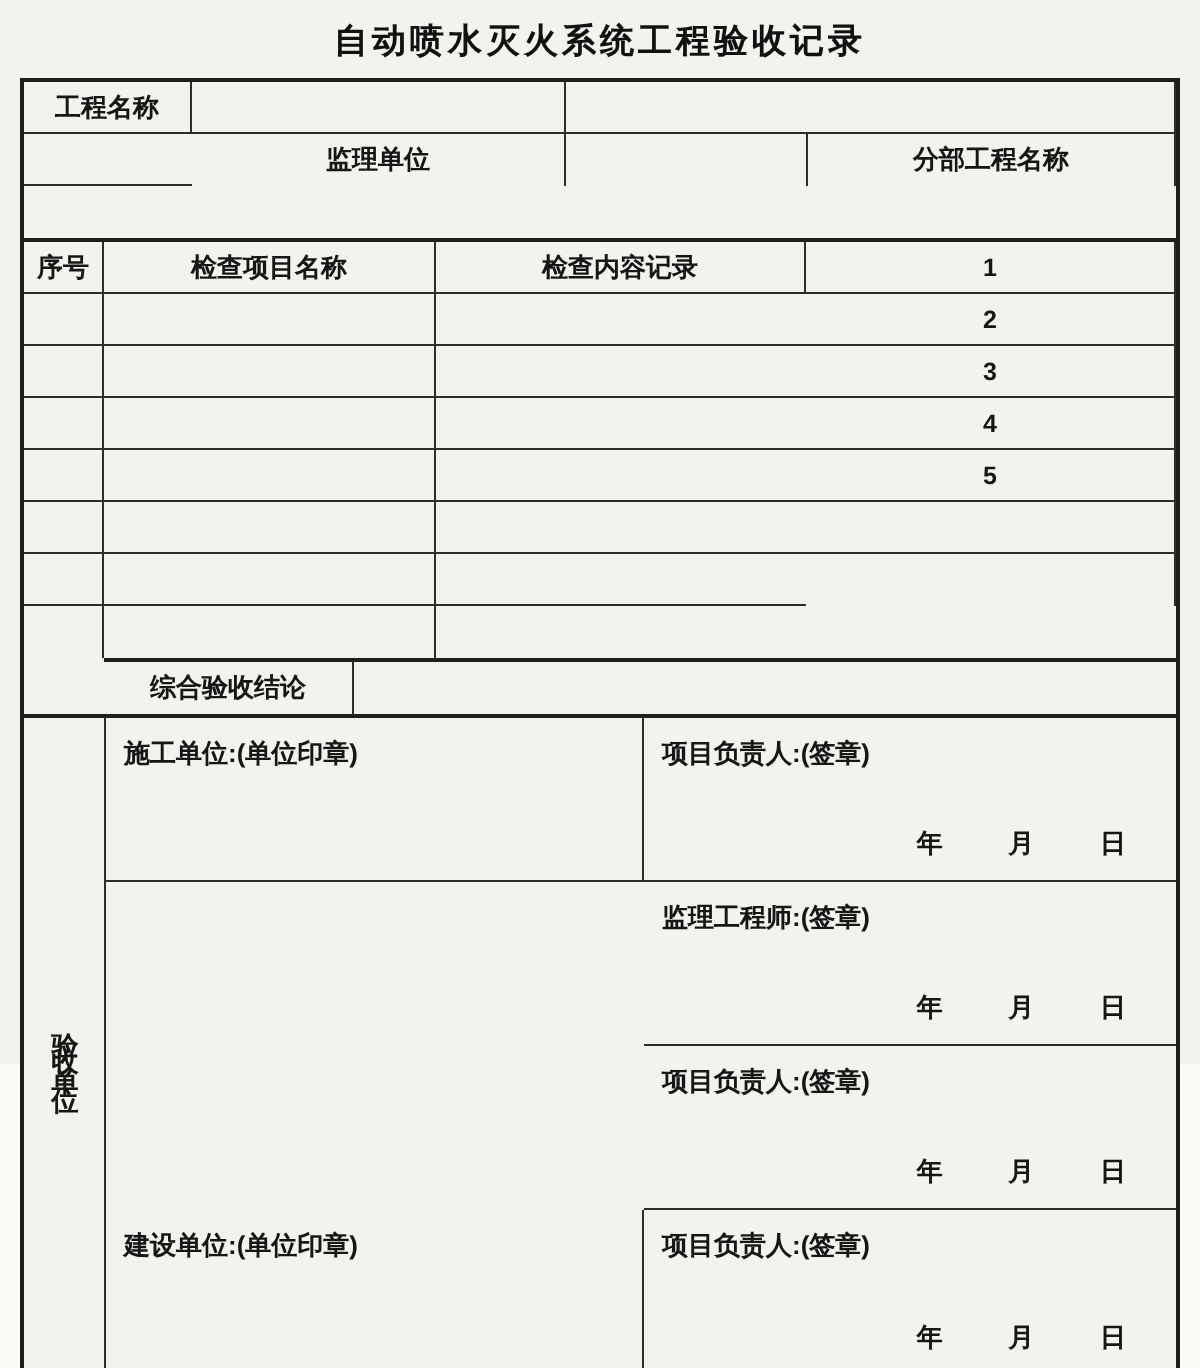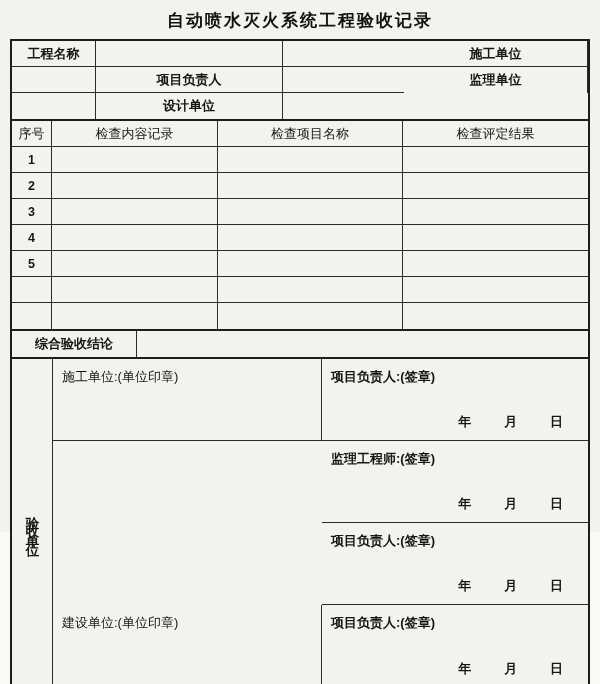--- a/index.html
+++ b/index.html
@@ -41,25 +41,25 @@
     white-space: nowrap;
   }
   .cell.nr { border-right: none; }
   .cell.nb { border-bottom: none; }
 
   
   .sec-info { grid-template-columns: 84px 187px 121px 1fr; grid-auto-rows: 26px; }
 
   
   .sec-check { grid-template-columns: 40px 166px 185px 1fr; grid-auto-rows: 26px; }
-  .sec-check .hdr { font-weight: 400; }
+  .sec-check .hdr { font-weight: 700; }
   .sec-check .num { font-size: 12.5px; }
 
   
-  .sec-concl { grid-template-columns: 125px 1fr; grid-auto-rows: 26px; }
+  .sec-concl { grid-template-columns: 125px 1fr; grid-auto-rows: 26px; margin-left: 40px; }
 
   
   .sec-accept { grid-template-columns: 41px 269px 1fr; grid-auto-rows: 82px; }
   .side-cell {
     grid-row: 1 / 5;
     grid-column: 1;
     display: flex;
     align-items: center;
     justify-content: center;
     border-right: 1.2px solid #2c2c2c;
@@ -69,21 +69,21 @@
     text-orientation: upright;
     font-size: 13.5px;
     font-weight: 700;
     letter-spacing: 9px;
   }
   .unit-cell {
     grid-column: 2;
     border-right: 1.2px solid #2c2c2c;
     border-bottom: 1.2px solid #2c2c2c;
     font-size: 13px;
-    font-weight: 400;
+    font-weight: 700;
     padding: 9px 4px 0 9px;
     white-space: nowrap;
     overflow: hidden;
   }
   .sign-cell {
     grid-column: 3;
     border-bottom: 1.2px solid #2c2c2c;
     position: relative;
     font-size: 13px;
     font-weight: 600;
@@ -110,36 +110,33 @@
 
   <div class="title">自动喷水灭火系统工程验收记录</div>
 
   <div class="tbl">
 
     <div class="sec sec-info">
       <div class="cell">工程名称</div>
       <div class="cell"></div>
       <div class="cell nr"></div>
 
-      <div class="cell">施工单位</div>
-      <div class="cell"></div>
-      <div class="cell">项目负责人</div>
+      <div class="cell"></div>
       <div class="cell nr"></div>
 
       <div class="cell nb">监理单位</div>
       <div class="cell nb"></div>
-      <div class="cell nb">设计单位</div>
+      <div class="cell nb">分部工程名称</div>
       <div class="cell nr nb"></div>
     </div>
 
     <div class="sec sec-check">
       <div class="cell hdr">序号</div>
+      <div class="cell hdr">检查项目名称</div>
       <div class="cell hdr">检查内容记录</div>
-      <div class="cell hdr">检查项目名称</div>
-      <div class="cell hdr nr">检查评定结果</div>
 
       <div class="cell num">1</div>
       <div class="cell"></div>
       <div class="cell"></div>
       <div class="cell nr"></div>
 
       <div class="cell num">2</div>
       <div class="cell"></div>
       <div class="cell"></div>
       <div class="cell nr"></div>

